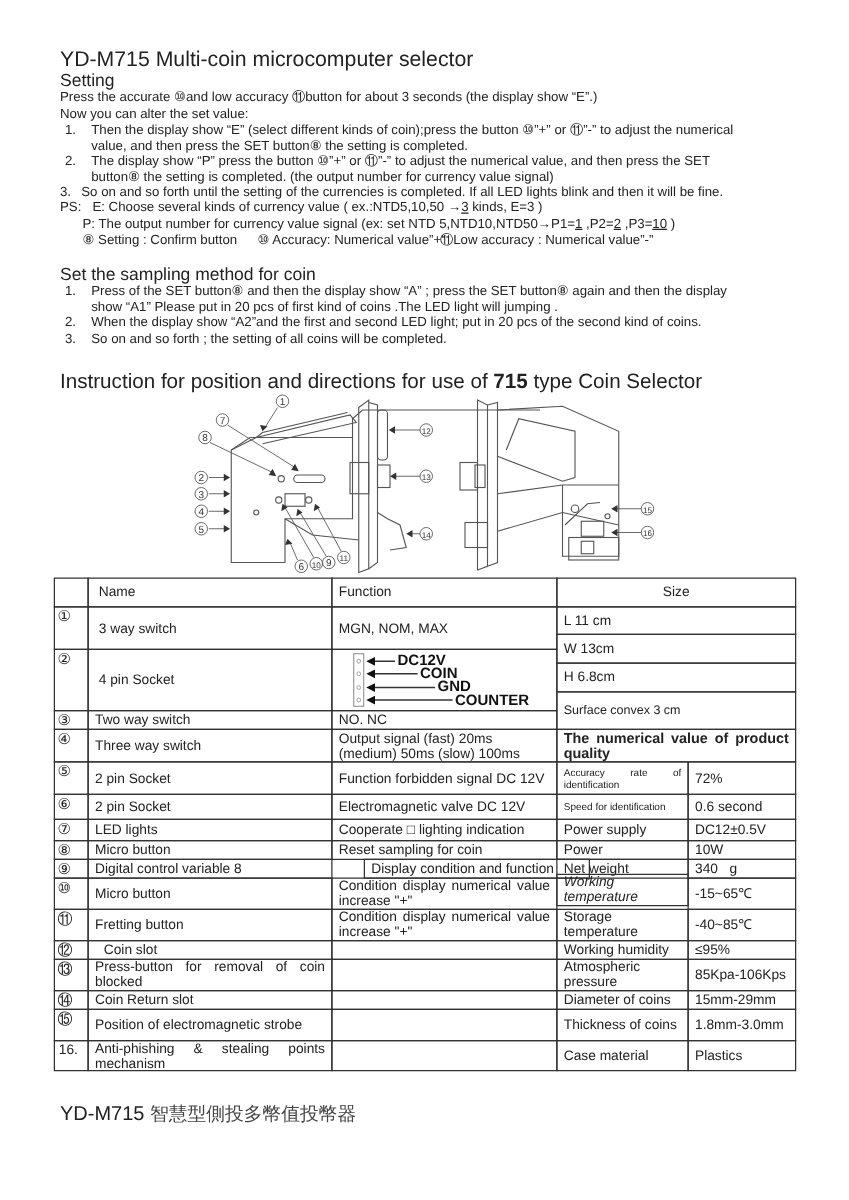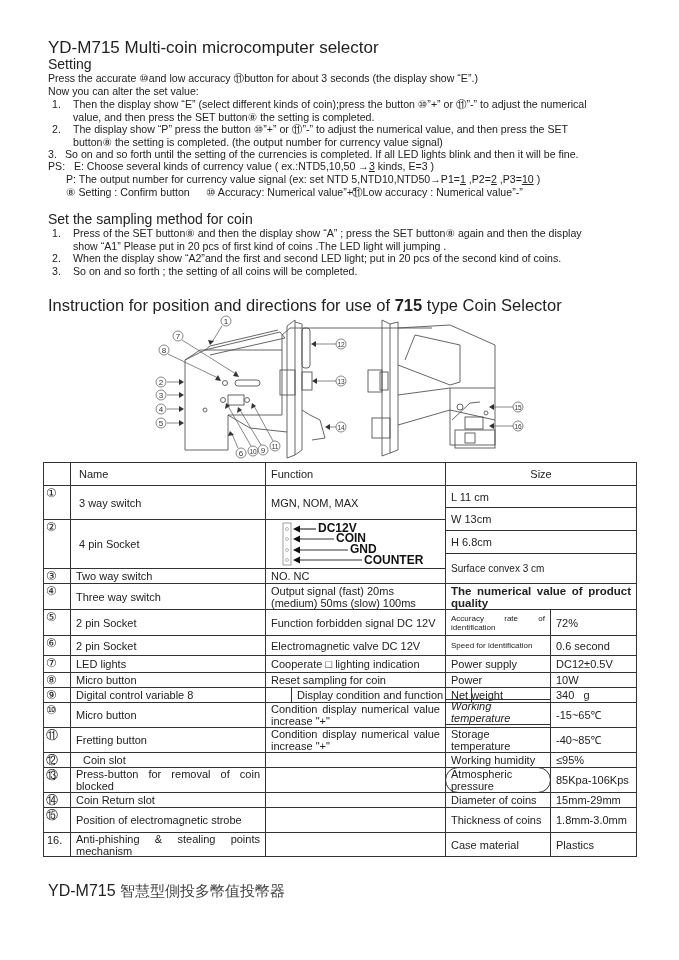--- a/index.html
+++ b/index.html
@@ -331,21 +331,21 @@
   <div class="cell" style="left:27px;top:290px;width:196px;height:16px;padding-left:12px;">Coin slot</div>
   <div class="cell" style="left:222px;top:290px;width:181px;height:16px;"></div>
   <div class="cell" style="left:402px;top:290px;width:106px;height:16px;">Working humidity</div>
   <div class="cell" style="left:507px;top:290px;width:87px;height:16px;">≤95%</div>
 
   <div class="cell num" style="left:0;top:305px;width:28px;height:26px;">⑬</div>
   <div class="cell just" style="left:27px;top:305px;width:196px;height:26px;">
       <span style="text-align-last:left">Press-button for removal of coin blocked</span>
     </div>
   <div class="cell" style="left:222px;top:305px;width:181px;height:26px;"></div>
-  <div class="cell" style="left:402px;top:305px;width:106px;height:26px;border-radius:13px;">Atmospheric pressure</div>
+  <div class="cell" style="left:402px;top:305px;width:106px;height:26px;">Atmospheric pressure</div>
   <div class="cell" style="left:507px;top:305px;width:87px;height:26px;">85Kpa-106Kps</div>
 
   <div class="cell num" style="left:0;top:330px;width:28px;height:16px;">⑭</div>
   <div class="cell" style="left:27px;top:330px;width:196px;height:16px;">Coin Return slot</div>
   <div class="cell" style="left:222px;top:330px;width:181px;height:16px;"></div>
   <div class="cell" style="left:402px;top:330px;width:106px;height:16px;">Diameter of coins</div>
   <div class="cell" style="left:507px;top:330px;width:87px;height:16px;">15mm-29mm</div>
 
   <div class="cell num" style="left:0;top:345px;width:28px;height:26px;">⑮</div>
   <div class="cell" style="left:27px;top:345px;width:196px;height:26px;">Position of electromagnetic strobe</div>

